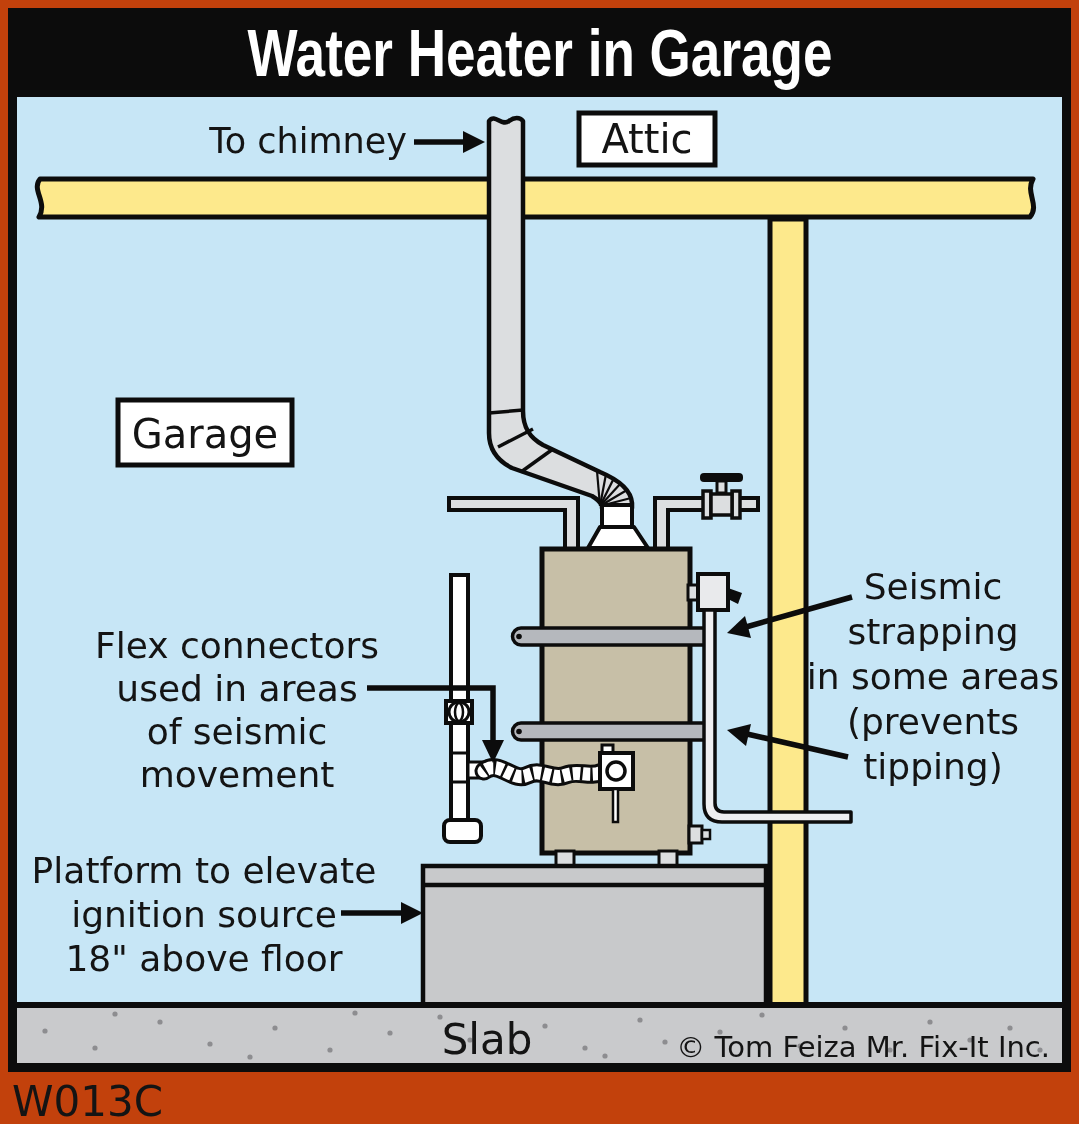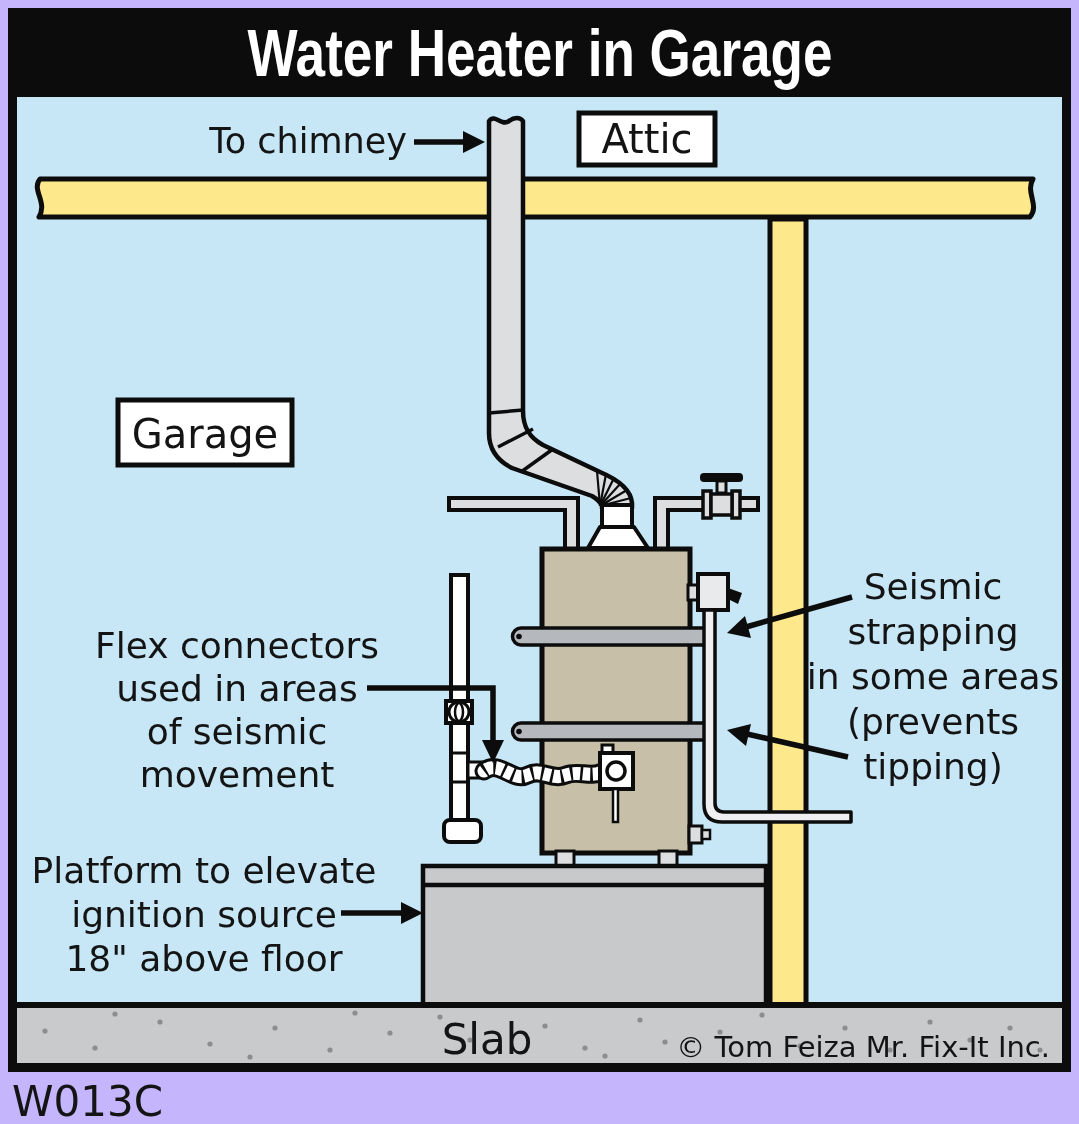--- a/index.html
+++ b/index.html
@@ -1,16 +1,16 @@
 <!DOCTYPE html>
 <html><head>
 <meta charset="utf-8">
 <style>
   html,body{margin:0;padding:0;background:#ffffff;}
-  .stage{position:relative;width:1079px;height:1124px;background:#c4b5fd;overflow:hidden;}
+  .stage{position:relative;width:1079px;height:1124px;background:#c2410c;overflow:hidden;}
   svg{display:block;}
   text{font-family:"DejaVu Sans","Liberation Sans",sans-serif;fill:#141414;}
   .title-text{font-family:"Liberation Sans","DejaVu Sans",sans-serif;font-weight:bold;fill:#ffffff;}
   .hand{font-family:"DejaVu Sans","Liberation Sans",sans-serif;}
 </style>
 </head>
 <body>
 
 <div class="stage">
 <svg width="1079" height="1124" viewBox="0 0 1079 1124" xmlns="http://www.w3.org/2000/svg">

